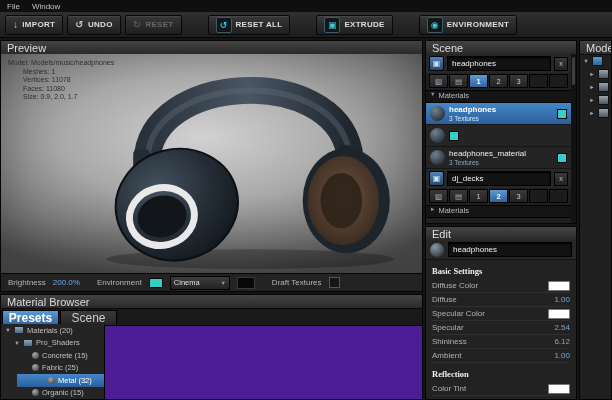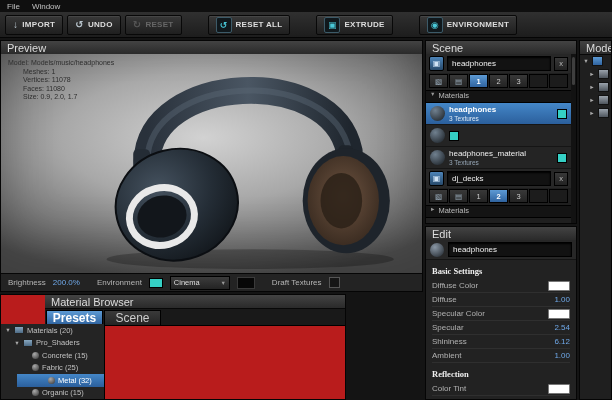--- a/index.html
+++ b/index.html
@@ -40,21 +40,21 @@
             border-top:1px solid #060606;display:flex;align-items:center;gap:7px;padding:0 7px;font-size:8px;color:#b5b5b5;}
   .fval{color:#6fa8e8;}
   .gap2{margin-left:10px;}
   .fsw{width:12px;height:8px;border:1px solid #000;display:inline-block;}
   .fsw.big{width:16px;height:10px;border:1px solid #3a3a3a;}
   .fdrop{width:52px;height:12px;background:linear-gradient(#3c3c3c,#232323);border:1px solid #000;
          display:flex;align-items:center;justify-content:space-between;padding:0 3px;font-size:7.5px;color:#ddd;}
   .darr{font-size:5.5px;color:#999;}
   .fcheck{width:9px;height:9px;background:#161616;border:1px solid #555;display:inline-block;}
   
-  #mbrowser{left:0;top:294px;width:346px;height:106px;background:#b91c1c;padding-left:44px;}
+  #mbrowser{left:0;top:294px;width:423px;height:106px;background:#4c1d95;}
   .btabs{height:15px;background:#191919;border-bottom:1px solid #000;display:flex;gap:1px;padding:1px 1px 0;}
   .btab{min-width:55px;display:flex;align-items:center;justify-content:center;font-size:12px;color:#ccc;
         background:linear-gradient(#3a3a3a,#242424);border:1px solid #000;border-bottom:none;}
   .btab.active{background:linear-gradient(#5d9ad4,#2f639f);color:#fff;font-weight:bold;}
   .bbody{position:absolute;left:0;top:29px;right:0;bottom:0;display:flex;flex-direction:column;}
   .btree{width:103px;background:#242424;border-right:1px solid #000;overflow:hidden;}
   .trow{height:12.5px;display:flex;align-items:center;gap:3px;font-size:7.5px;color:#c0c0c0;white-space:nowrap;}
   .trow.sel{background:linear-gradient(#4487c8,#2b5f9c);color:#fff;margin-left:16px;}
   .tarr{font-size:5.5px;color:#aaa;width:6px;display:inline-block;text-align:center;}
   .ticn{display:inline-block;}

